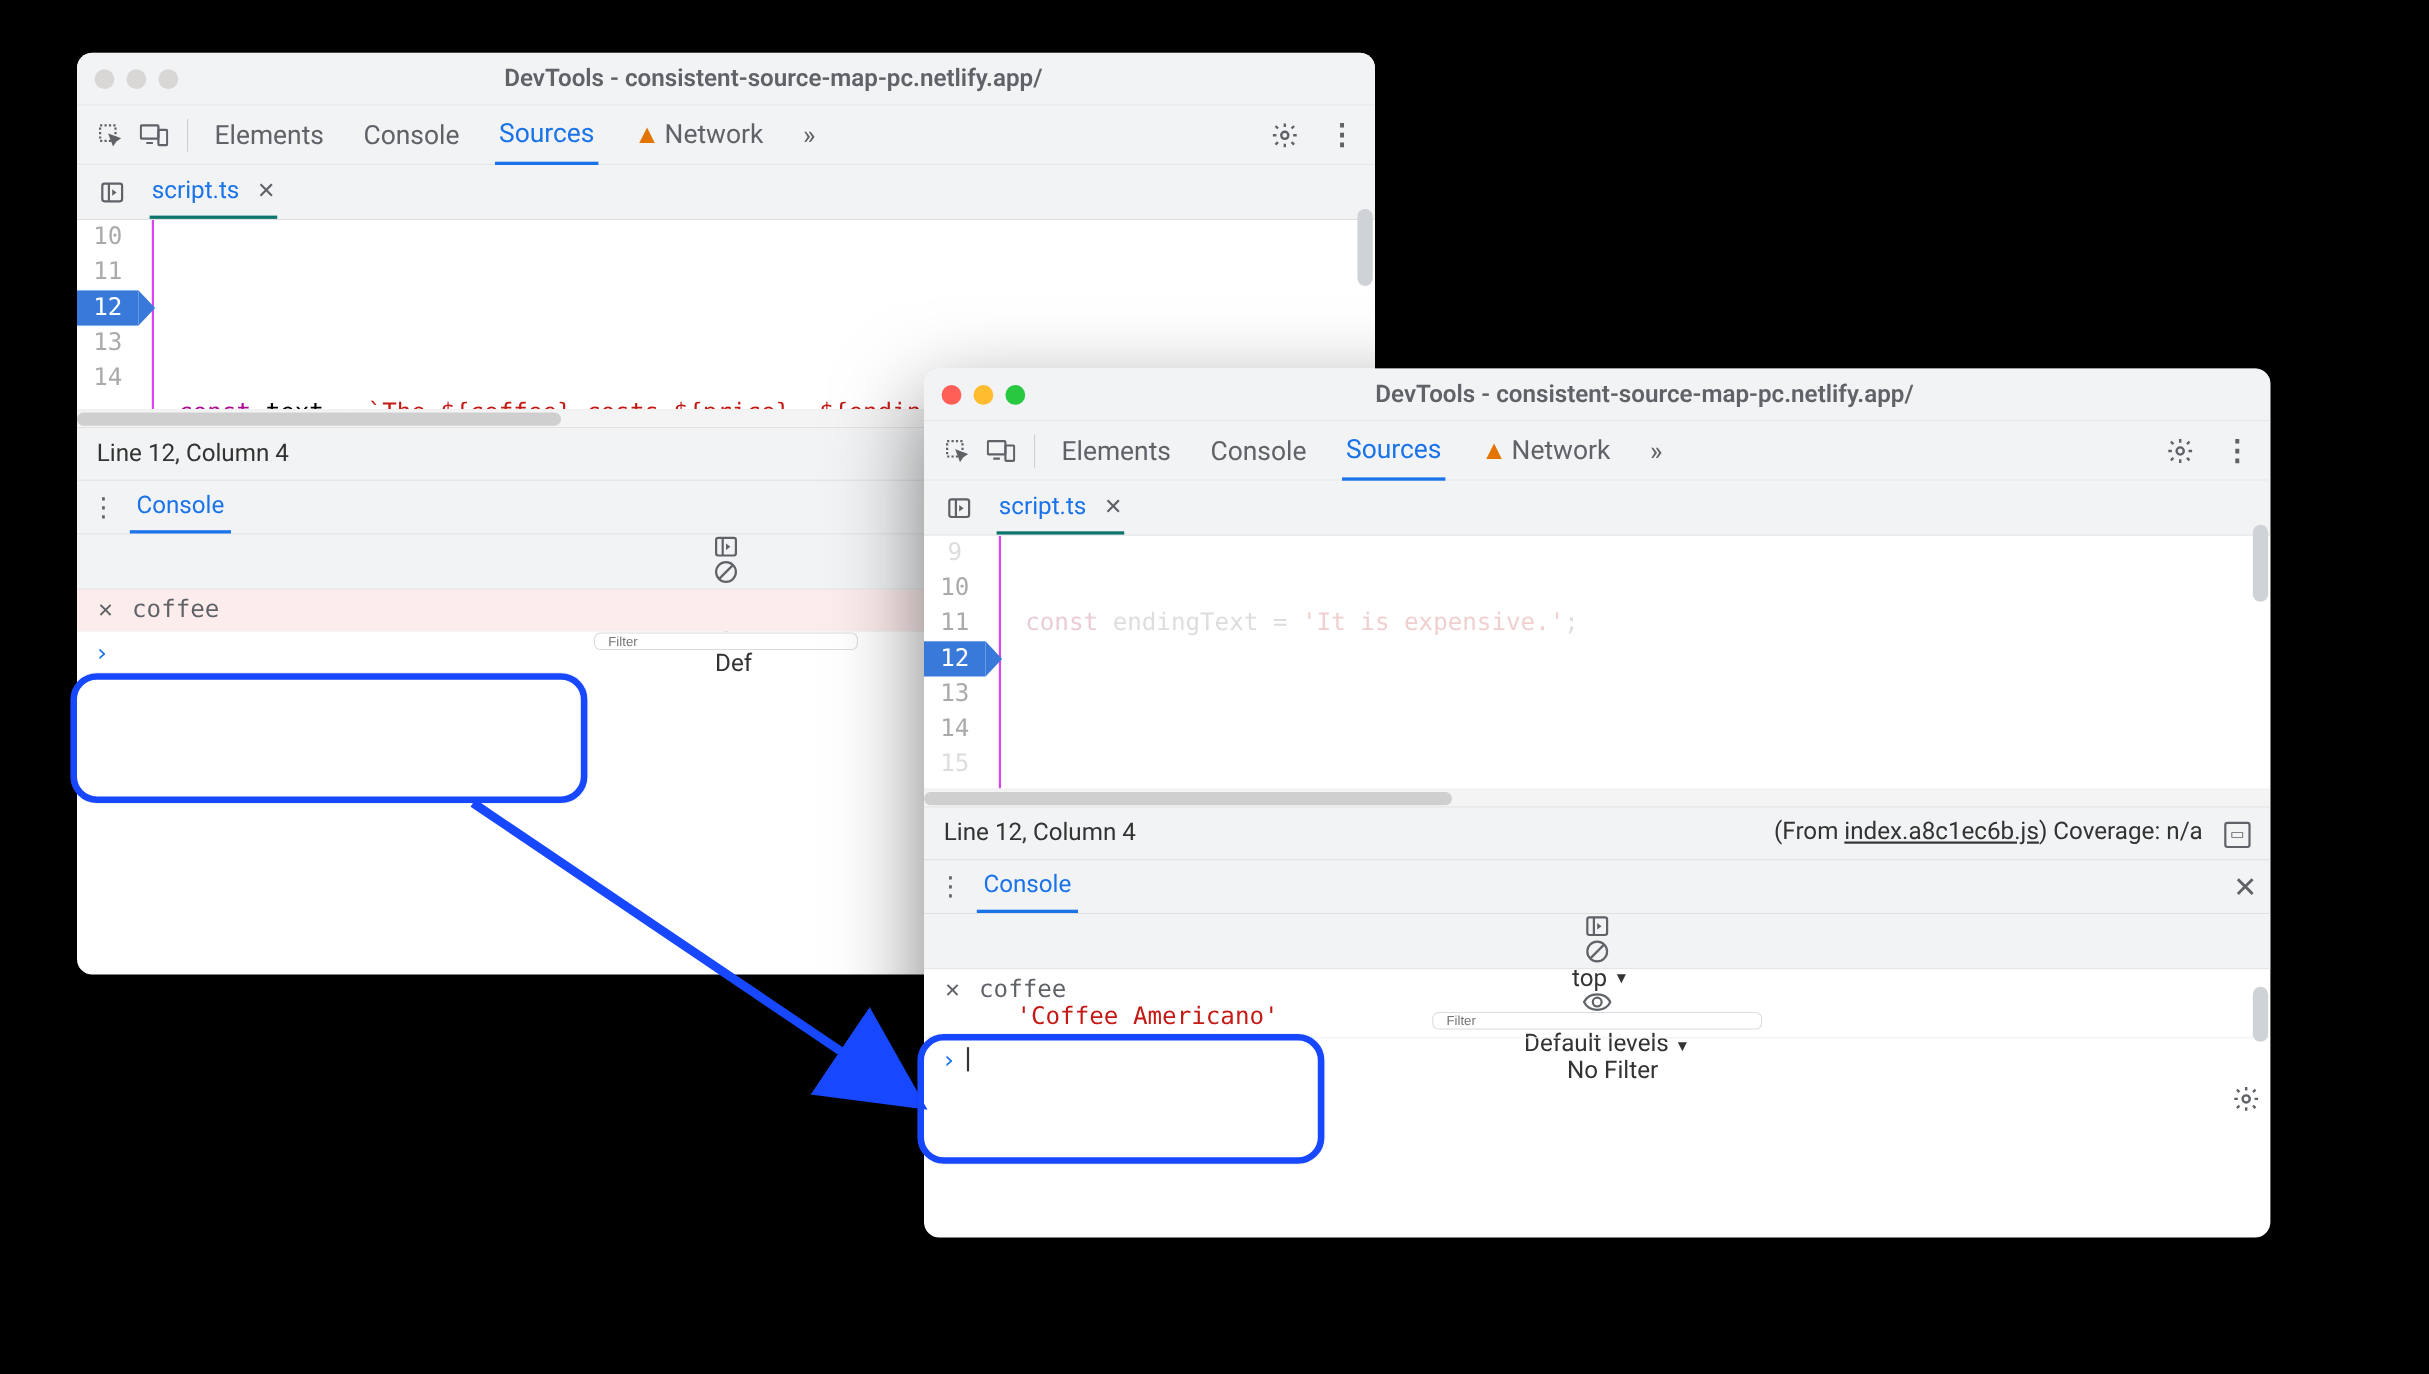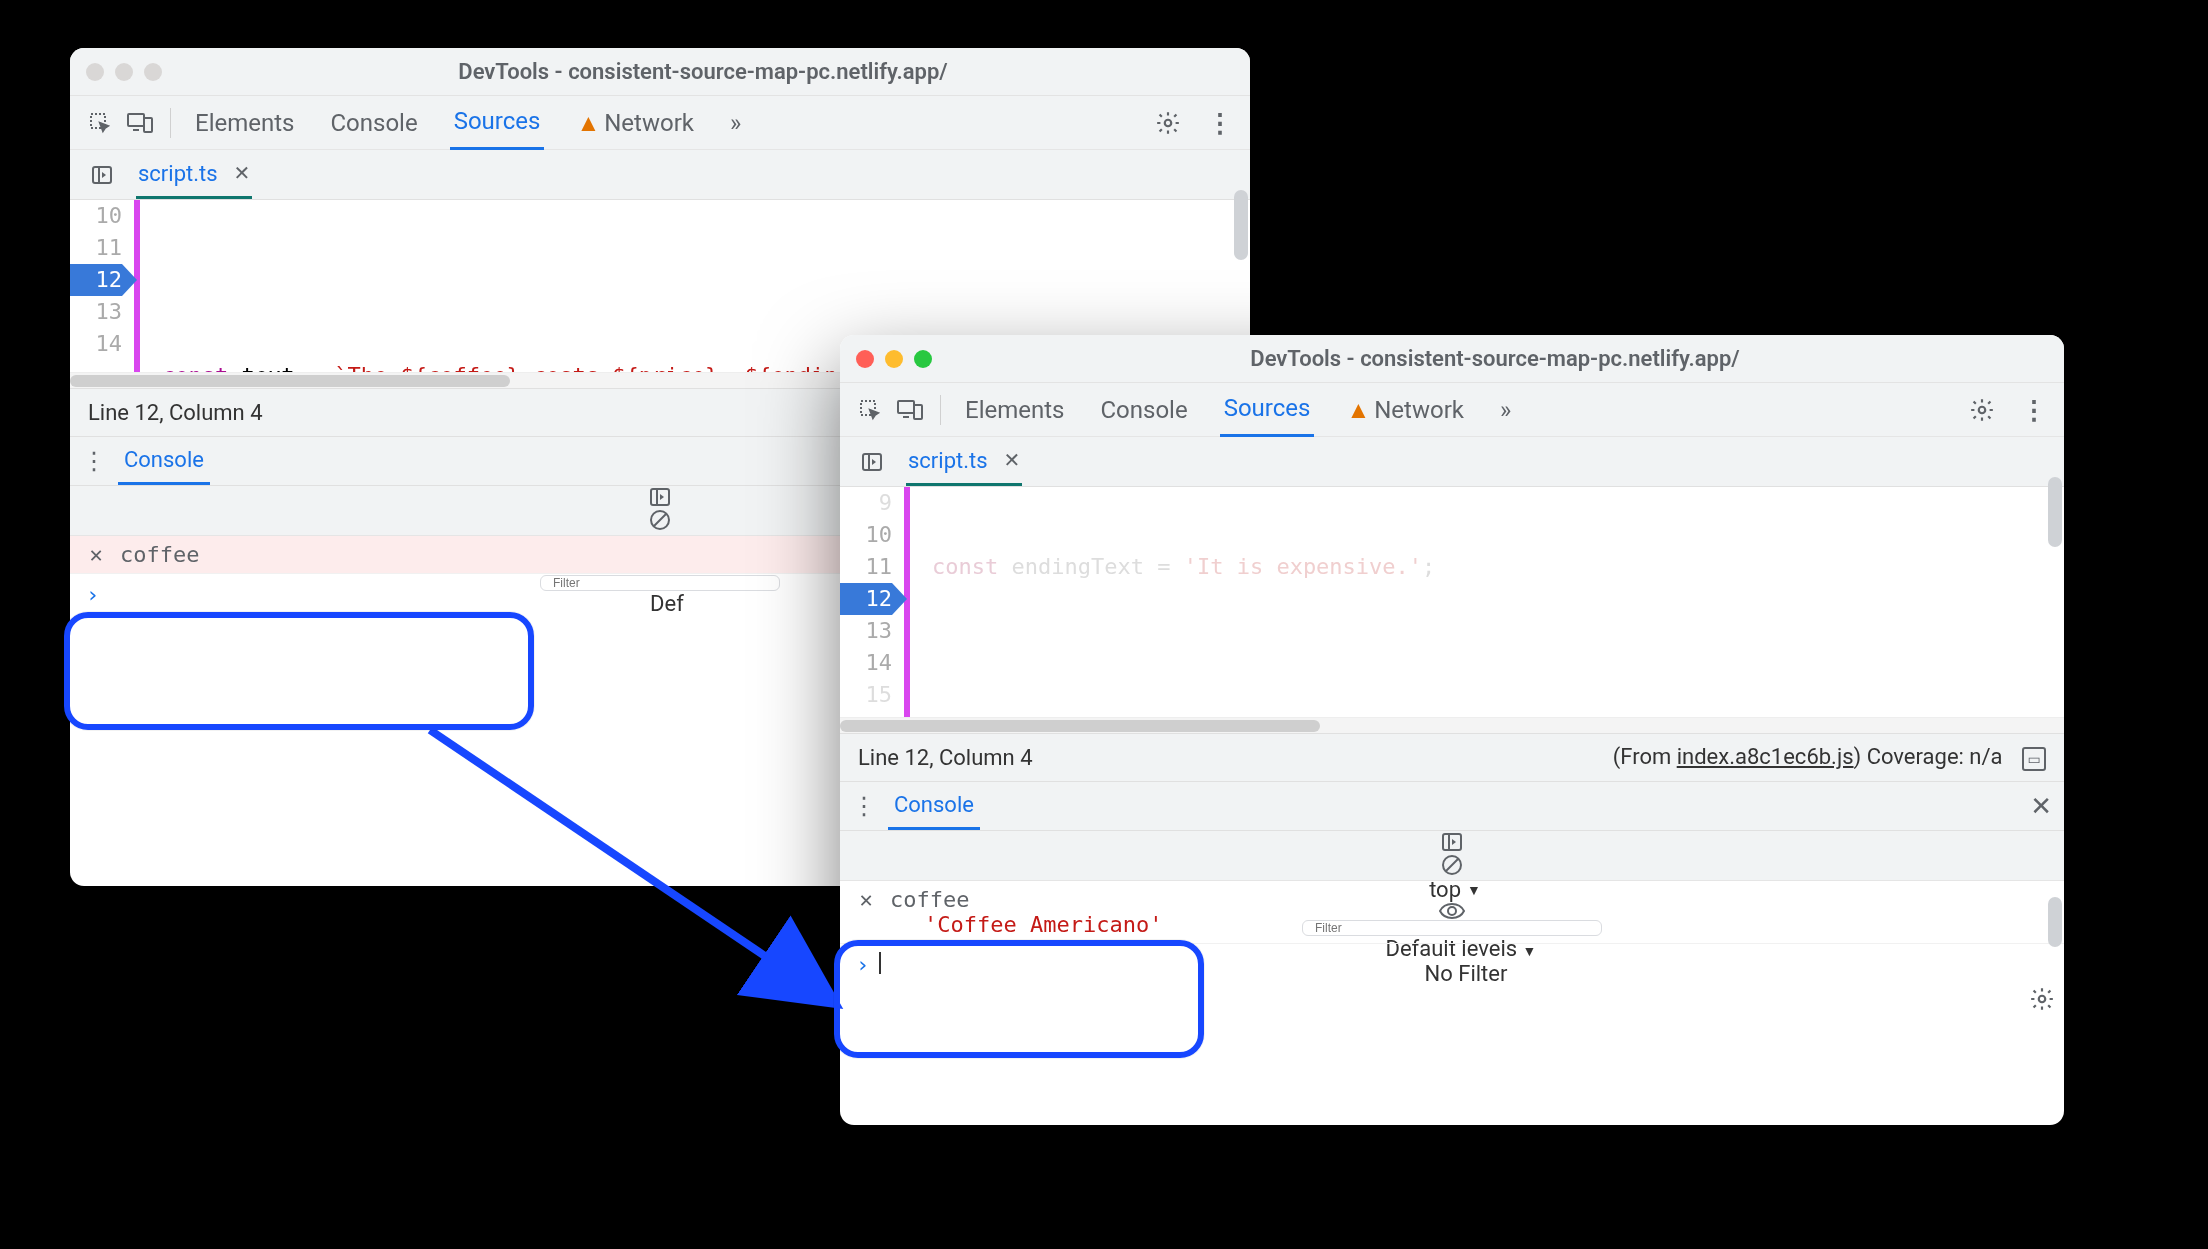--- a/index.html
+++ b/index.html
@@ -93,25 +93,25 @@
     display: flex;
     font-family: Menlo, Consolas, monospace;
     font-size: 22px;
     line-height: 32px;
     background: #fff;
     overflow: hidden;
     position: relative;
   }
   .gutter {
     width: 70px;
-    text-align: right;
+    text-align: center;
     padding-right: 12px;
     color: #aaa;
     background: #fff;
-    border-right: 6px solid #d946ef;
+    border-right: 2px solid #d946ef;
     user-select: none;
   }
   .gutter .ln { height: 32px; }
   .gutter .exec {
     background: #3879d9;
     color: #fff;
     position: relative;
   }
   .gutter .exec::after {
     content: "";

